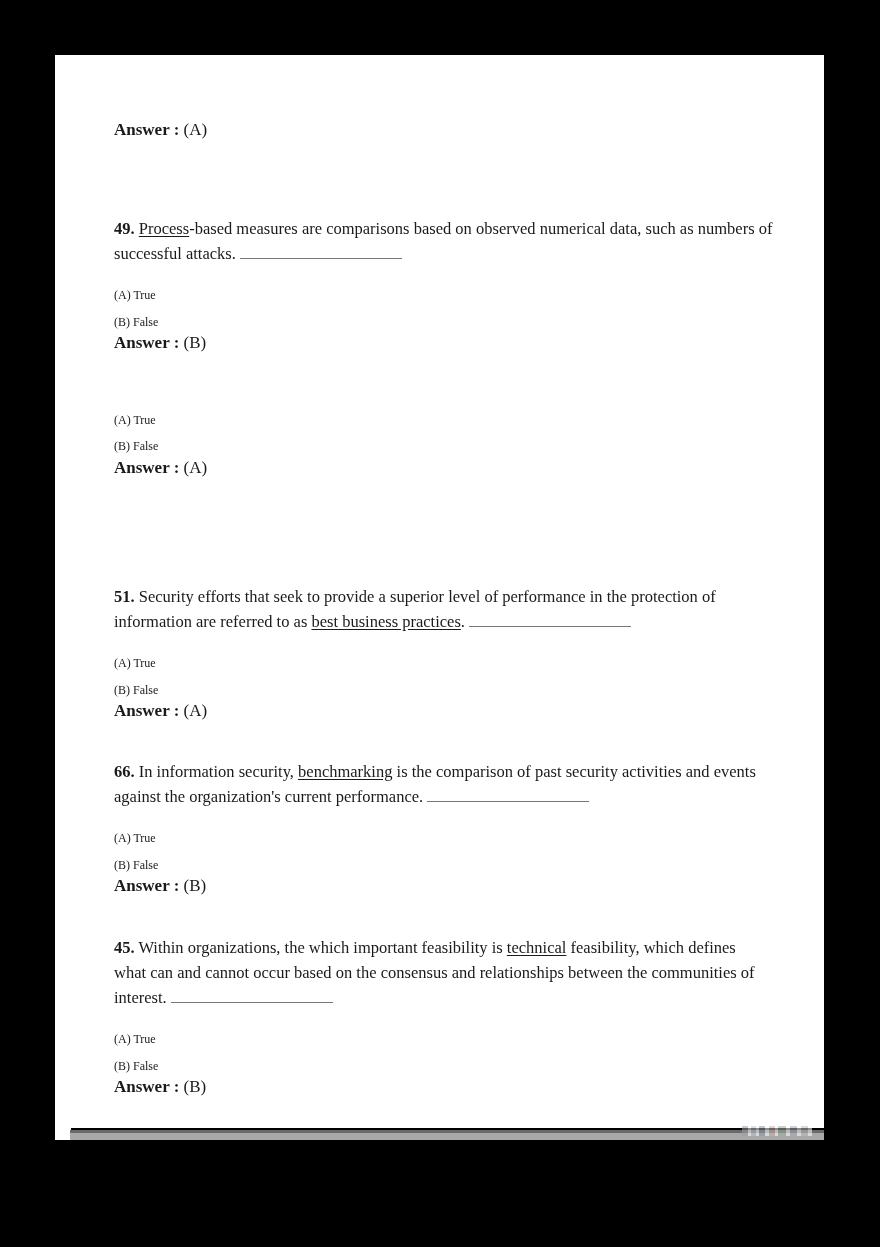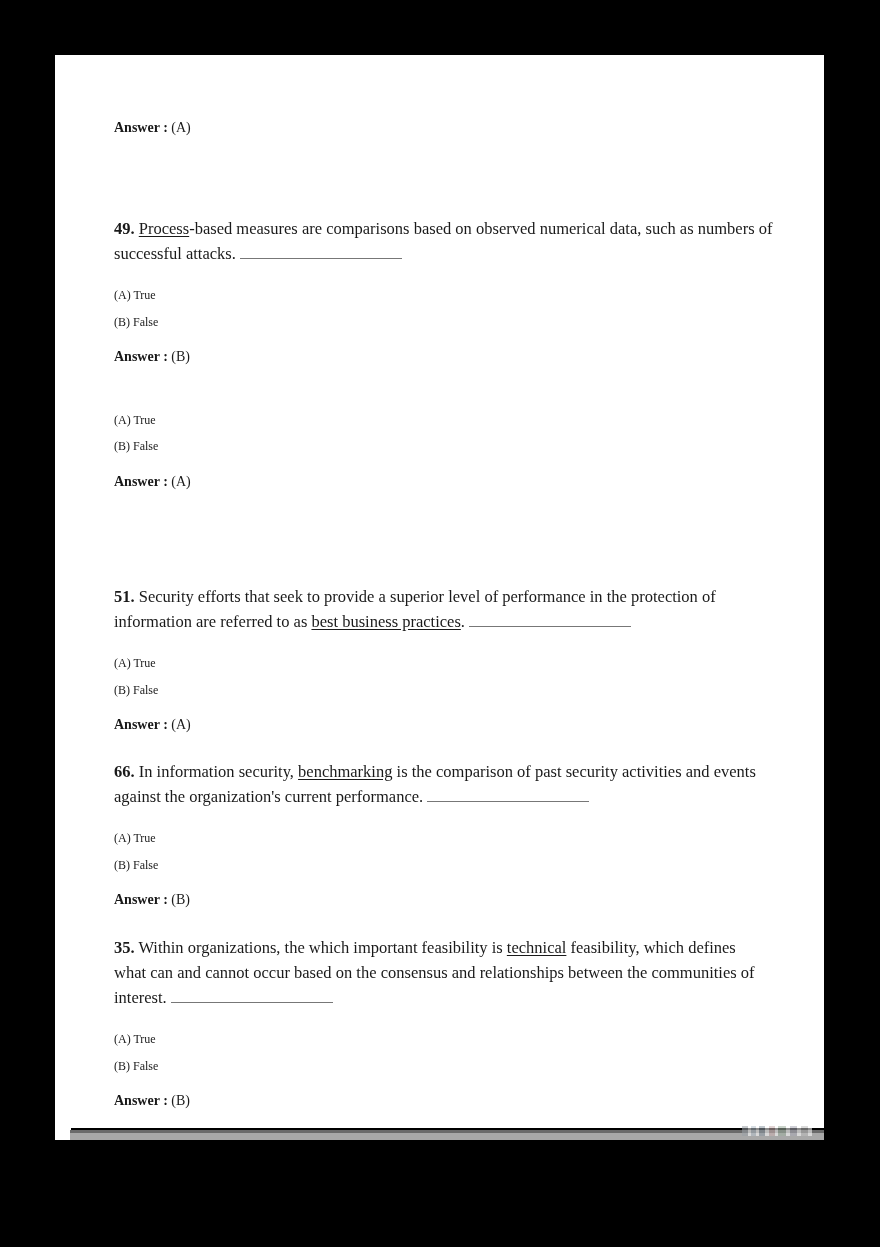--- a/index.html
+++ b/index.html
@@ -68,21 +68,21 @@
         #b7c2cc 9px 14px, #ffffff 14px 17px,
         #8e9aa4 17px 23px, #ffffff 23px 27px,
         #c9b0b0 27px 33px, #ffffff 33px 36px,
         #9fb0a0 36px 44px, #ffffff 44px 48px,
         #a9a9b5 48px 55px, #ffffff 55px 59px,
         #bdbdbd 59px 66px, #ffffff 66px 70px);
   }
 
   
   .answer-line {
-    font-size: 14px;
+    font-size: 17px;
     color: #1a1a1a;
     line-height: 1.45;
   }
   .answer-line .ans-label {
     font-weight: bold;
   }
 
   .question {
     font-size: 16.5px;
     color: #1a1a1a;
@@ -112,21 +112,21 @@
     font-size: 12px;
     color: #1a1a1a;
     line-height: 1.45;
   }
 
   
   .block-answer-top { position: absolute; left: 0; top: 63px; }
   .q-block { position: absolute; left: 0; }
   .q-block .opt-a { margin-top: 21px; }
   .q-block .opt-b { margin-top: 9px; }
-  .q-block .ans { margin-top: 16px; }
+  .q-block .ans { margin-top: 0; }
 </style>
 </head>
 <body>
 
 <div id="page-sheet">
   <div class="page-inner">
 
     <div class="answer-line block-answer-top">
       <span class="ans-label">Answer :</span>
       <span>(A)</span>
@@ -172,21 +172,21 @@
       <div class="option opt-a">(A) True</div>
       <div class="option opt-b">(B) False</div>
       <div class="answer-line ans">
         <span class="ans-label">Answer :</span>
         <span>(B)</span>
       </div>
     </div>
 
     <div class="q-block" style="top:880px; width:652px;">
       <div class="question">
-        <span class="qnum">35.</span><span> Within organizations, the which important feasibility is </span><span class="term">technical</span><span> feasibility, which defines what can and cannot occur based on the consensus and relationships between the communities of interest.</span><span class="blank w-long"></span>
+        <span class="qnum">45.</span><span> Within organizations, the which important feasibility is </span><span class="term">technical</span><span> feasibility, which defines what can and cannot occur based on the consensus and relationships between the communities of interest.</span><span class="blank w-long"></span>
       </div>
       <div class="option opt-a">(A) True</div>
       <div class="option opt-b">(B) False</div>
       <div class="answer-line ans">
         <span class="ans-label">Answer :</span>
         <span>(B)</span>
       </div>
     </div>
 
   </div>

